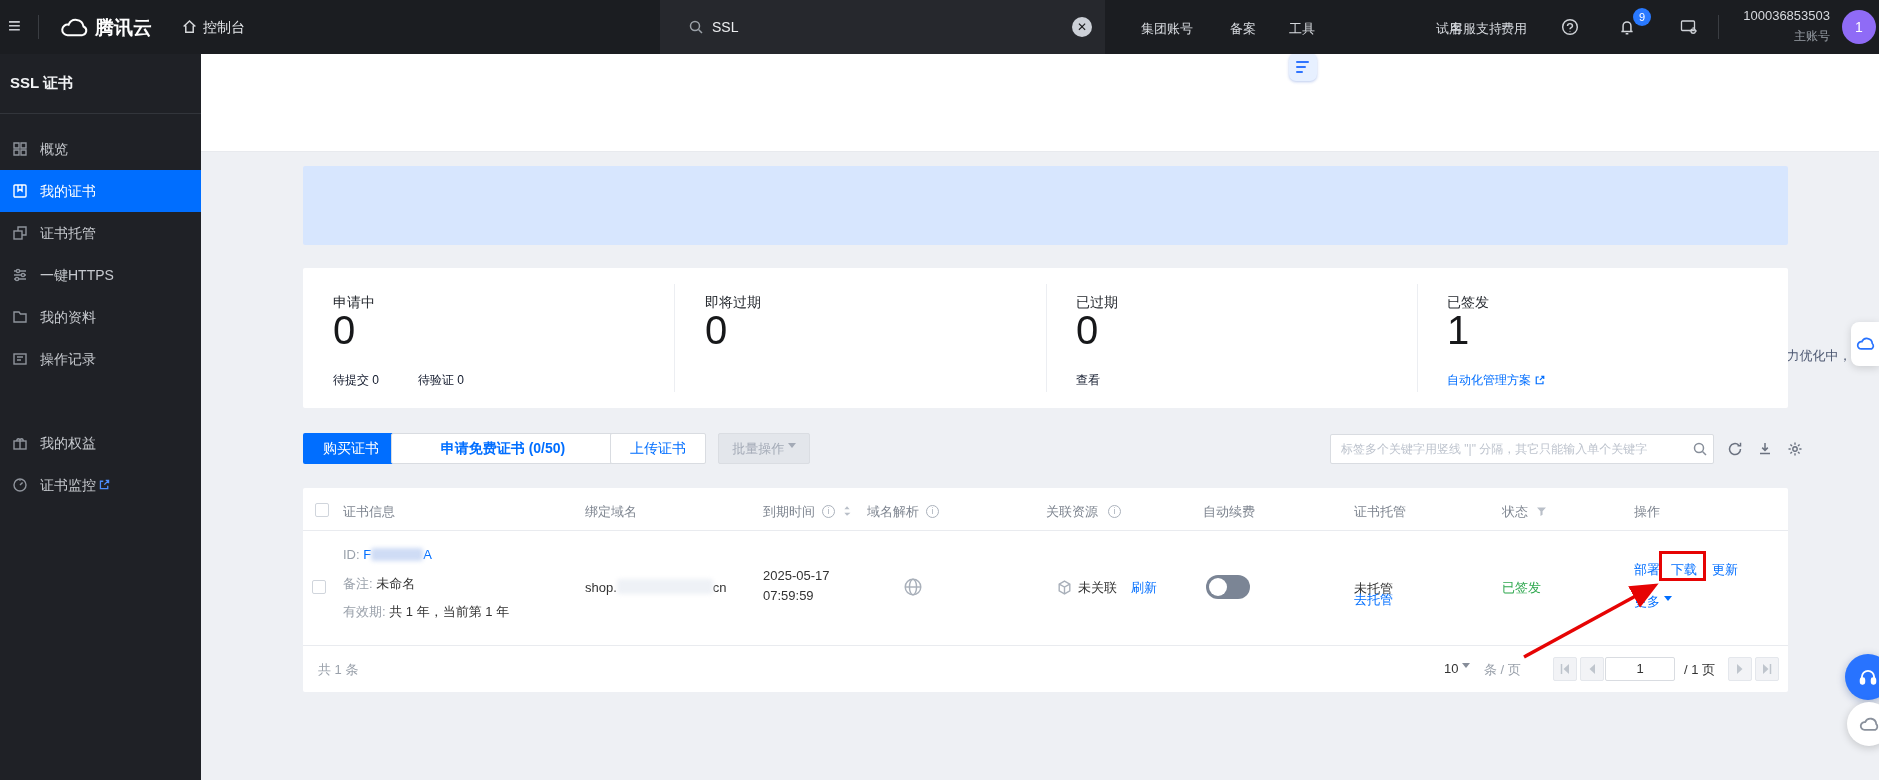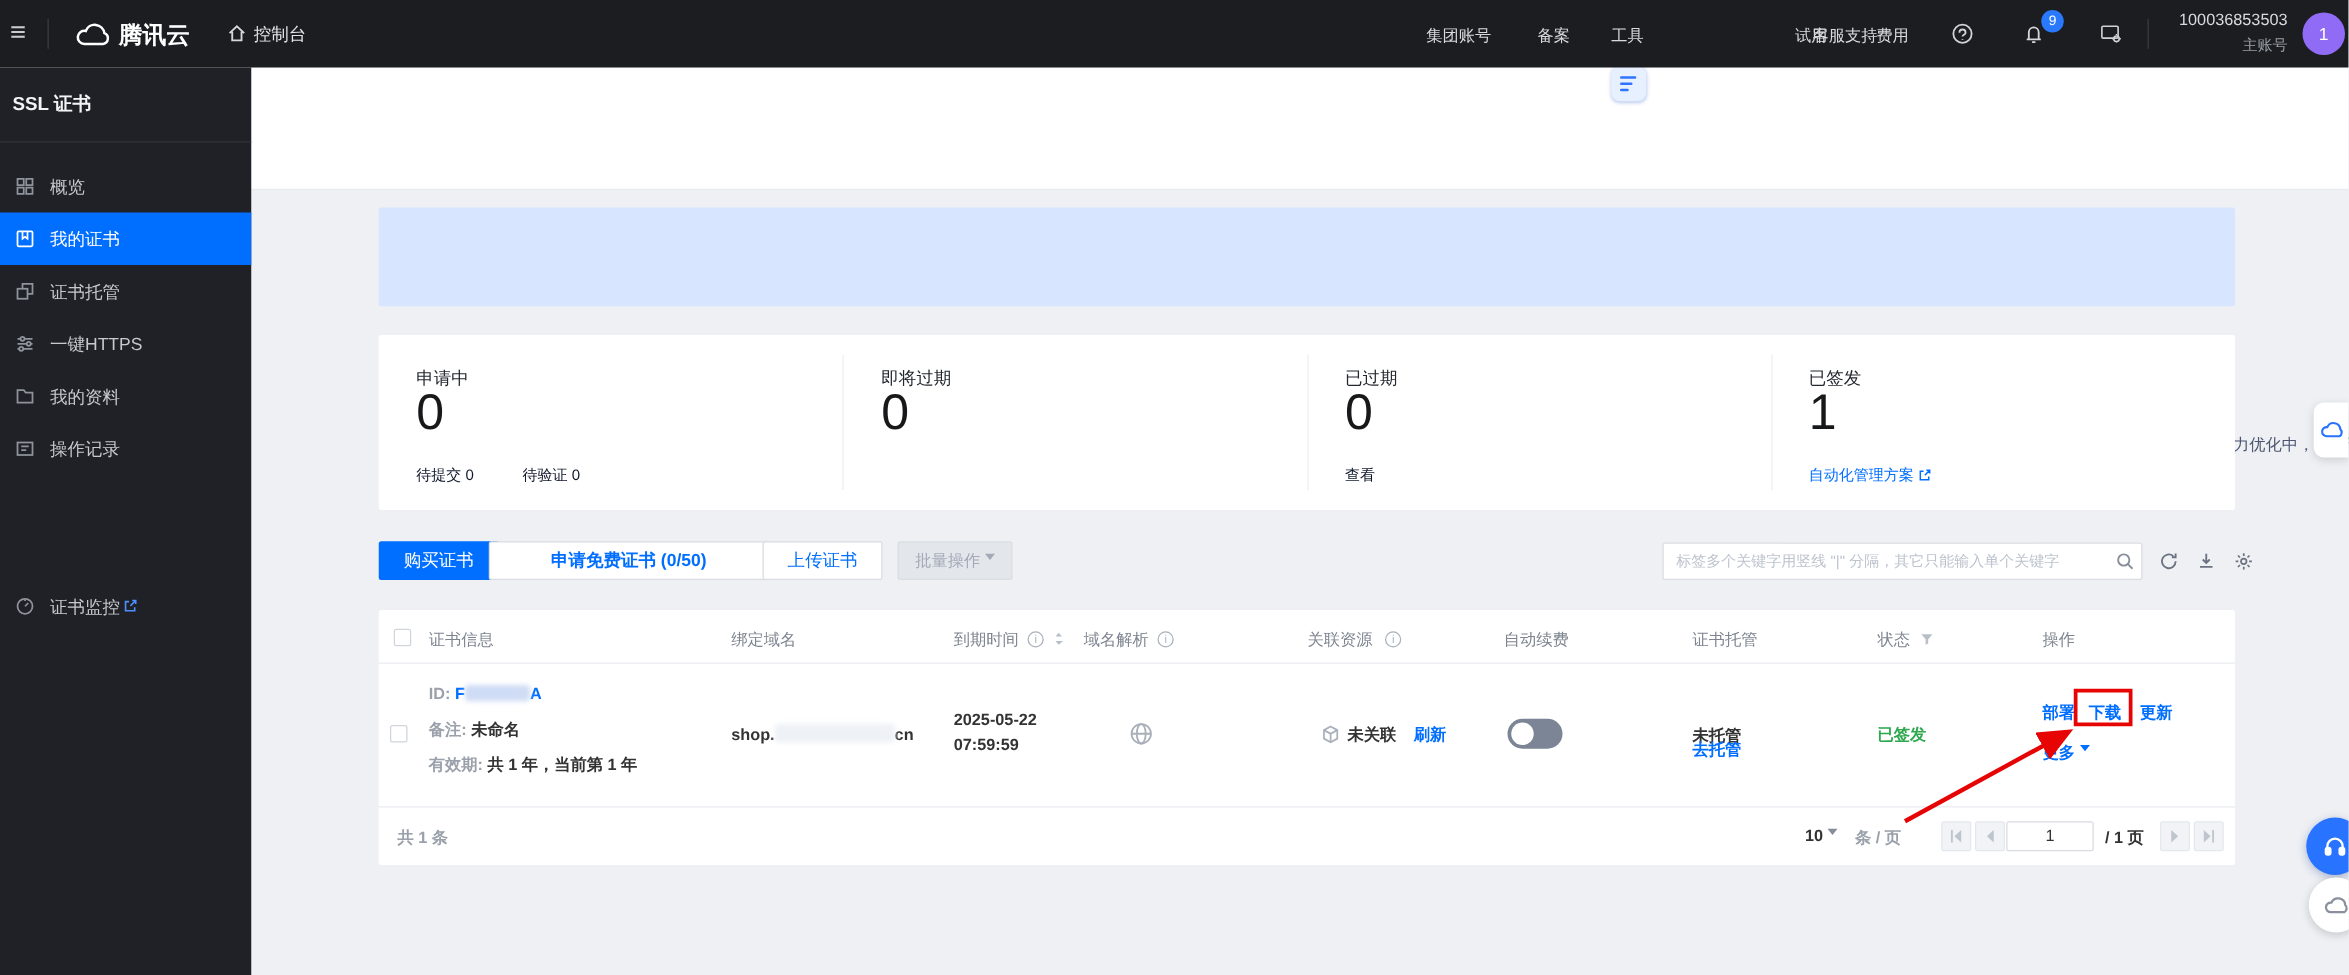--- a/index.html
+++ b/index.html
@@ -61,21 +61,21 @@
   .btn-disabled { background:#e3e6eb; border:1px solid #dadde2; color:#a3aab6; font-size:13px; cursor:default; }
   .kw-input { position:absolute; left:1330px; top:434px; width:384px; height:30px; background:#fff; border:1px solid #d9dce1; border-radius:2px; font-size:12px; color:#333; padding:0 30px 0 10px; outline:none; font-family:inherit; }
   .kw-input::placeholder { color:#bdc3cd; }
   .tool-ico { position:absolute; top:441px; width:16px; height:16px; color:#6b7280; cursor:pointer; }
 
   
   .panel { position:absolute; left:303px; top:488px; width:1485px; height:204px; background:#fff; border-radius:2px; }
   .th { position:absolute; top:503px; font-size:13px; color:#7e8590; white-space:nowrap; }
   .checkbox { position:absolute; width:14px; height:14px; border:1px solid #d0d5dc; border-radius:2px; background:#fff; cursor:pointer; }
   .hrule { position:absolute; left:303px; width:1485px; height:1px; background:#e9ebef; }
-  .cell { position:absolute; font-size:13px; color:#333; white-space:nowrap;font-weight:bold; }
+  .cell { position:absolute; font-size:13px; color:#333; white-space:nowrap; }
   .gray { color:#9aa1ab; }
   .blue { color:#006eff; cursor:pointer; }
   .green { color:#2fa84f; }
   .i-circle { display:inline-block; width:13px; height:13px; border:1px solid #aab1bb; border-radius:50%; color:#aab1bb; font-size:9px; line-height:11px; text-align:center; font-style:normal; vertical-align:-2px; }
   .blur-chip { display:inline-block; height:13px; border-radius:3px; background:#dfe6f2; filter:blur(2px); vertical-align:-2px; }
   .toggle { position:absolute; left:1206px; top:575px; width:44px; height:24px; border-radius:12px; background:#7b8595; cursor:pointer; }
   .toggle .knob { position:absolute; left:3px; top:3px; width:18px; height:18px; border-radius:50%; background:#fff; }
   .caret-down { display:inline-block; width:0; height:0; border:4px solid transparent; border-top-width:5px; vertical-align:1px; }
 
   
@@ -106,20 +106,30 @@
         </svg>
     </span>
     <div class="tb-item" style="left:95px;top:15px;font-size:19px;font-weight:600;color:#fff;">腾讯云</div>
     <span class="abs" style="left:181px;top:18px;color:#d5d7da;">
       <svg width="17" height="17" viewBox="0 0 16 16" fill="none" stroke="currentColor" stroke-width="1.4">
           <path d="M2.5 8 8 2.8 13.5 8M4.5 7v6.5h7V7"></path>
         </svg>
     </span>
     <div class="tb-item" style="left:203px;top:19px;font-size:14px;color:#e3e5e8;">控制台</div>
 
+    <div class="tb-search">
+      <span class="abs" style="left:28px;top:19px;color:#9ba1a8;">
+        <svg width="16" height="16" viewBox="0 0 16 16" fill="none" stroke="currentColor" stroke-width="1.5">
+            <circle cx="7" cy="7" r="4.5"></circle>
+            <path d="M10.5 10.5 14 14"></path>
+          </svg>
+      </span>
+      <input value="SSL" style="">
+      <div class="tb-clear">✕</div>
+    </div>
 
     <div class="tb-item" style="left:1141px;">集团账号</div>
     <div class="tb-item" style="left:1230px;">备案</div>
     <div class="tb-item" style="left:1289px;">工具</div>
     <div class="tb-item" style="left:1412px;margin-left:38px;">客服支持</div>
     <div class="tb-item" style="left:1436px;">试用</div>
     <div class="tb-item" style="left:1501px;">费用</div>
 
     <span class="abs" style="left:1561px;top:18px;color:#cfd2d7;">
       <svg width="18" height="18" viewBox="0 0 16 16" fill="none" stroke="currentColor" stroke-width="1.3">
@@ -196,20 +206,29 @@
       <span class="sb-label">我的资料</span>
     </div>
     <div class="sb-item" style="top:284px;">
       <span class="sb-ico">
           <svg width="16" height="16" viewBox="0 0 16 16" fill="none" stroke="currentColor" stroke-width="1.4">
             <rect x="2" y="3" width="12" height="10"></rect>
             <path d="M5 6h6M5 9h4"></path>
           </svg>
         </span>
       <span class="sb-label">操作记录</span>
+    </div>
+    <div class="sb-item" style="top:368px;">
+      <span class="sb-ico">
+          <svg width="16" height="16" viewBox="0 0 16 16" fill="none" stroke="currentColor" stroke-width="1.4">
+            <rect x="2" y="6" width="12" height="8"></rect>
+            <path d="M8 6v8M4.8 6c0-3 3.2-3 3.2 0c0-3 3.2-3 3.2 0"></path>
+          </svg>
+        </span>
+      <span class="sb-label">我的权益</span>
     </div>
     <div class="sb-item" style="top:410px;">
       <span class="sb-ico">
           <svg width="16" height="16" viewBox="0 0 16 16" fill="none" stroke="currentColor" stroke-width="1.4">
             <circle cx="8" cy="8" r="6"></circle>
             <path d="M8 8l2.6-2.6M8 2.5v1.3"></path>
           </svg>
         </span>
       <span class="sb-label">证书监控</span>
       <span class="ext-ico abs" style="left:98px;top:14px;color:#4d8fff;">
@@ -355,21 +374,21 @@
     </div>
     <div class="cell" style="left:343px;top:603px;">
       <span class="gray">有效期:</span>
       <span>共 1 年，当前第 1 年</span>
     </div>
 
     <div class="cell" style="left:585px;top:579px;">
       <span>shop.</span><span class="blur-chip" style="width:96px;height:15px;background:#eef1f6;"></span><span>cn</span>
     </div>
 
-    <div class="cell" style="left:763px;top:568px;">2025-05-22</div>
+    <div class="cell" style="left:763px;top:568px;">2025-05-17</div>
     <div class="cell" style="left:763px;top:588px;">07:59:59</div>
 
     <span class="abs" style="left:903px;top:577px;color:#a9b0ba;">
       <svg width="20" height="20" viewBox="0 0 18 18" fill="none" stroke="currentColor" stroke-width="1.3">
           <circle cx="9" cy="9" r="7"></circle>
           <ellipse cx="9" cy="9" rx="3.2" ry="7"></ellipse>
           <path d="M2 9h14"></path>
         </svg>
     </span>
 

